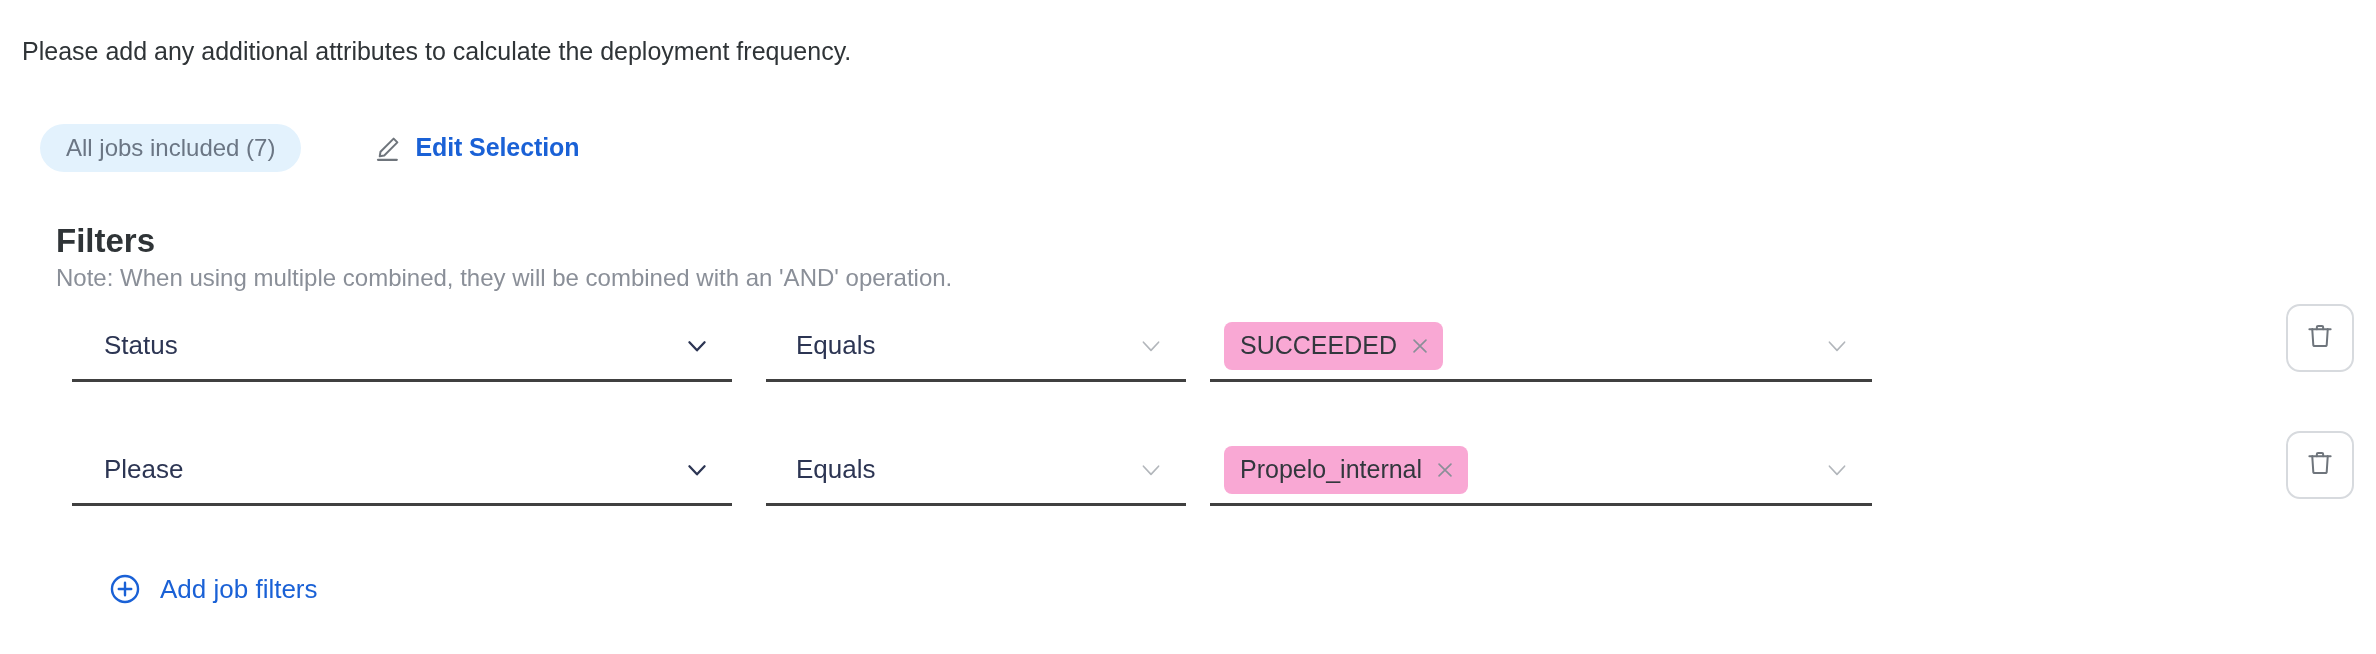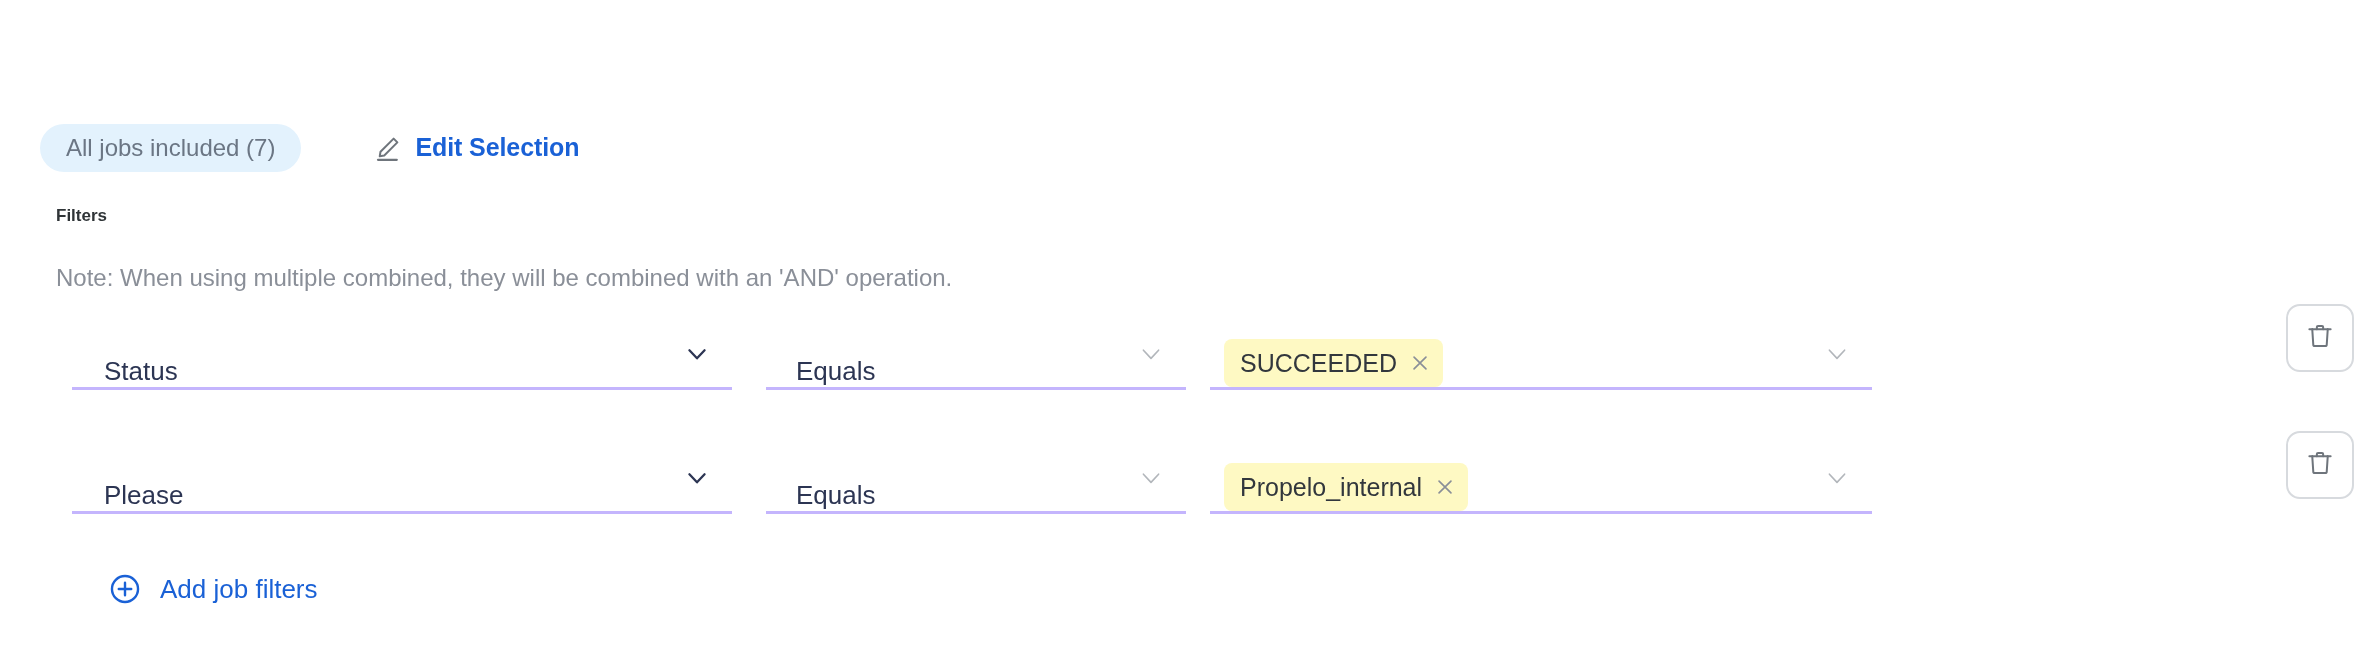--- a/index.html
+++ b/index.html
@@ -72,22 +72,22 @@
     font-size: 25px;
     font-weight: bold;
     color: #1a61d6;
     letter-spacing: -0.1px;
   }
 
   
   .filters-heading {
     position: absolute;
     left: 56px;
-    top: 206px;
-    font-size: 17px;
+    top: 222px;
+    font-size: 33px;
     font-weight: bold;
     color: #2f3437;
   }
   .filters-note {
     position: absolute;
     left: 56px;
     top: 264px;
     font-size: 24px;
     color: #8a8f98;
     white-space: nowrap;
@@ -97,25 +97,25 @@
   .filter-row {
     position: absolute;
     left: 0;
     height: 84px;
   }
   .filter-row.row-0 { top: 312px; }
   .filter-row.row-1 { top: 436px; }
 
   .field {
     position: absolute;
-    top: 8px;
+    top: 0;
     height: 70px;
-    border-bottom: 3px solid #c4b5fd;
-    display: flex;
-    align-items: flex-end;
+    border-bottom: 3px solid #404040;
+    display: flex;
+    align-items: center;
     box-sizing: border-box;
     cursor: pointer;
   }
   .field .field-text {
     font-size: 26px;
     color: #2c3553;
     white-space: nowrap;
   }
   .field .chev {
     position: absolute;
@@ -141,21 +141,21 @@
   
   .field-value {
     left: 1210px;
     width: 662px;
     padding-left: 14px;
   }
 
   .chip {
     display: inline-flex;
     align-items: center;
-    background: #fef9c3;
+    background: #f9a8d4;
     border-radius: 8px;
     height: 48px;
     padding: 0 12px 0 16px;
     box-sizing: border-box;
   }
   .chip-label {
     font-size: 25px;
     color: #32373d;
     white-space: nowrap;
   }
@@ -203,20 +203,21 @@
     font-size: 26px;
     color: #1a61d6;
     white-space: nowrap;
   }
 </style>
 </head>
 <body>
 
 <div class="page">
 
+  <div class="intro">Please add any additional attributes to calculate the deployment frequency.</div>
 
   <div class="selection-row">
     <div class="jobs-pill">
       <span>All jobs included (7)</span>
     </div>
     <div class="edit-selection">
       <span class="pencil-icon">
         <svg viewBox="0 0 24 24" width="30" height="30" fill="none" stroke="#6f757c" stroke-width="1.6" stroke-linecap="round" stroke-linejoin="round">
           <path d="M16.5 4.5l3 3L9 18l-3.6.6L6 15z"></path>
           <path d="M4 21.4h15" stroke-width="1.8"></path>

